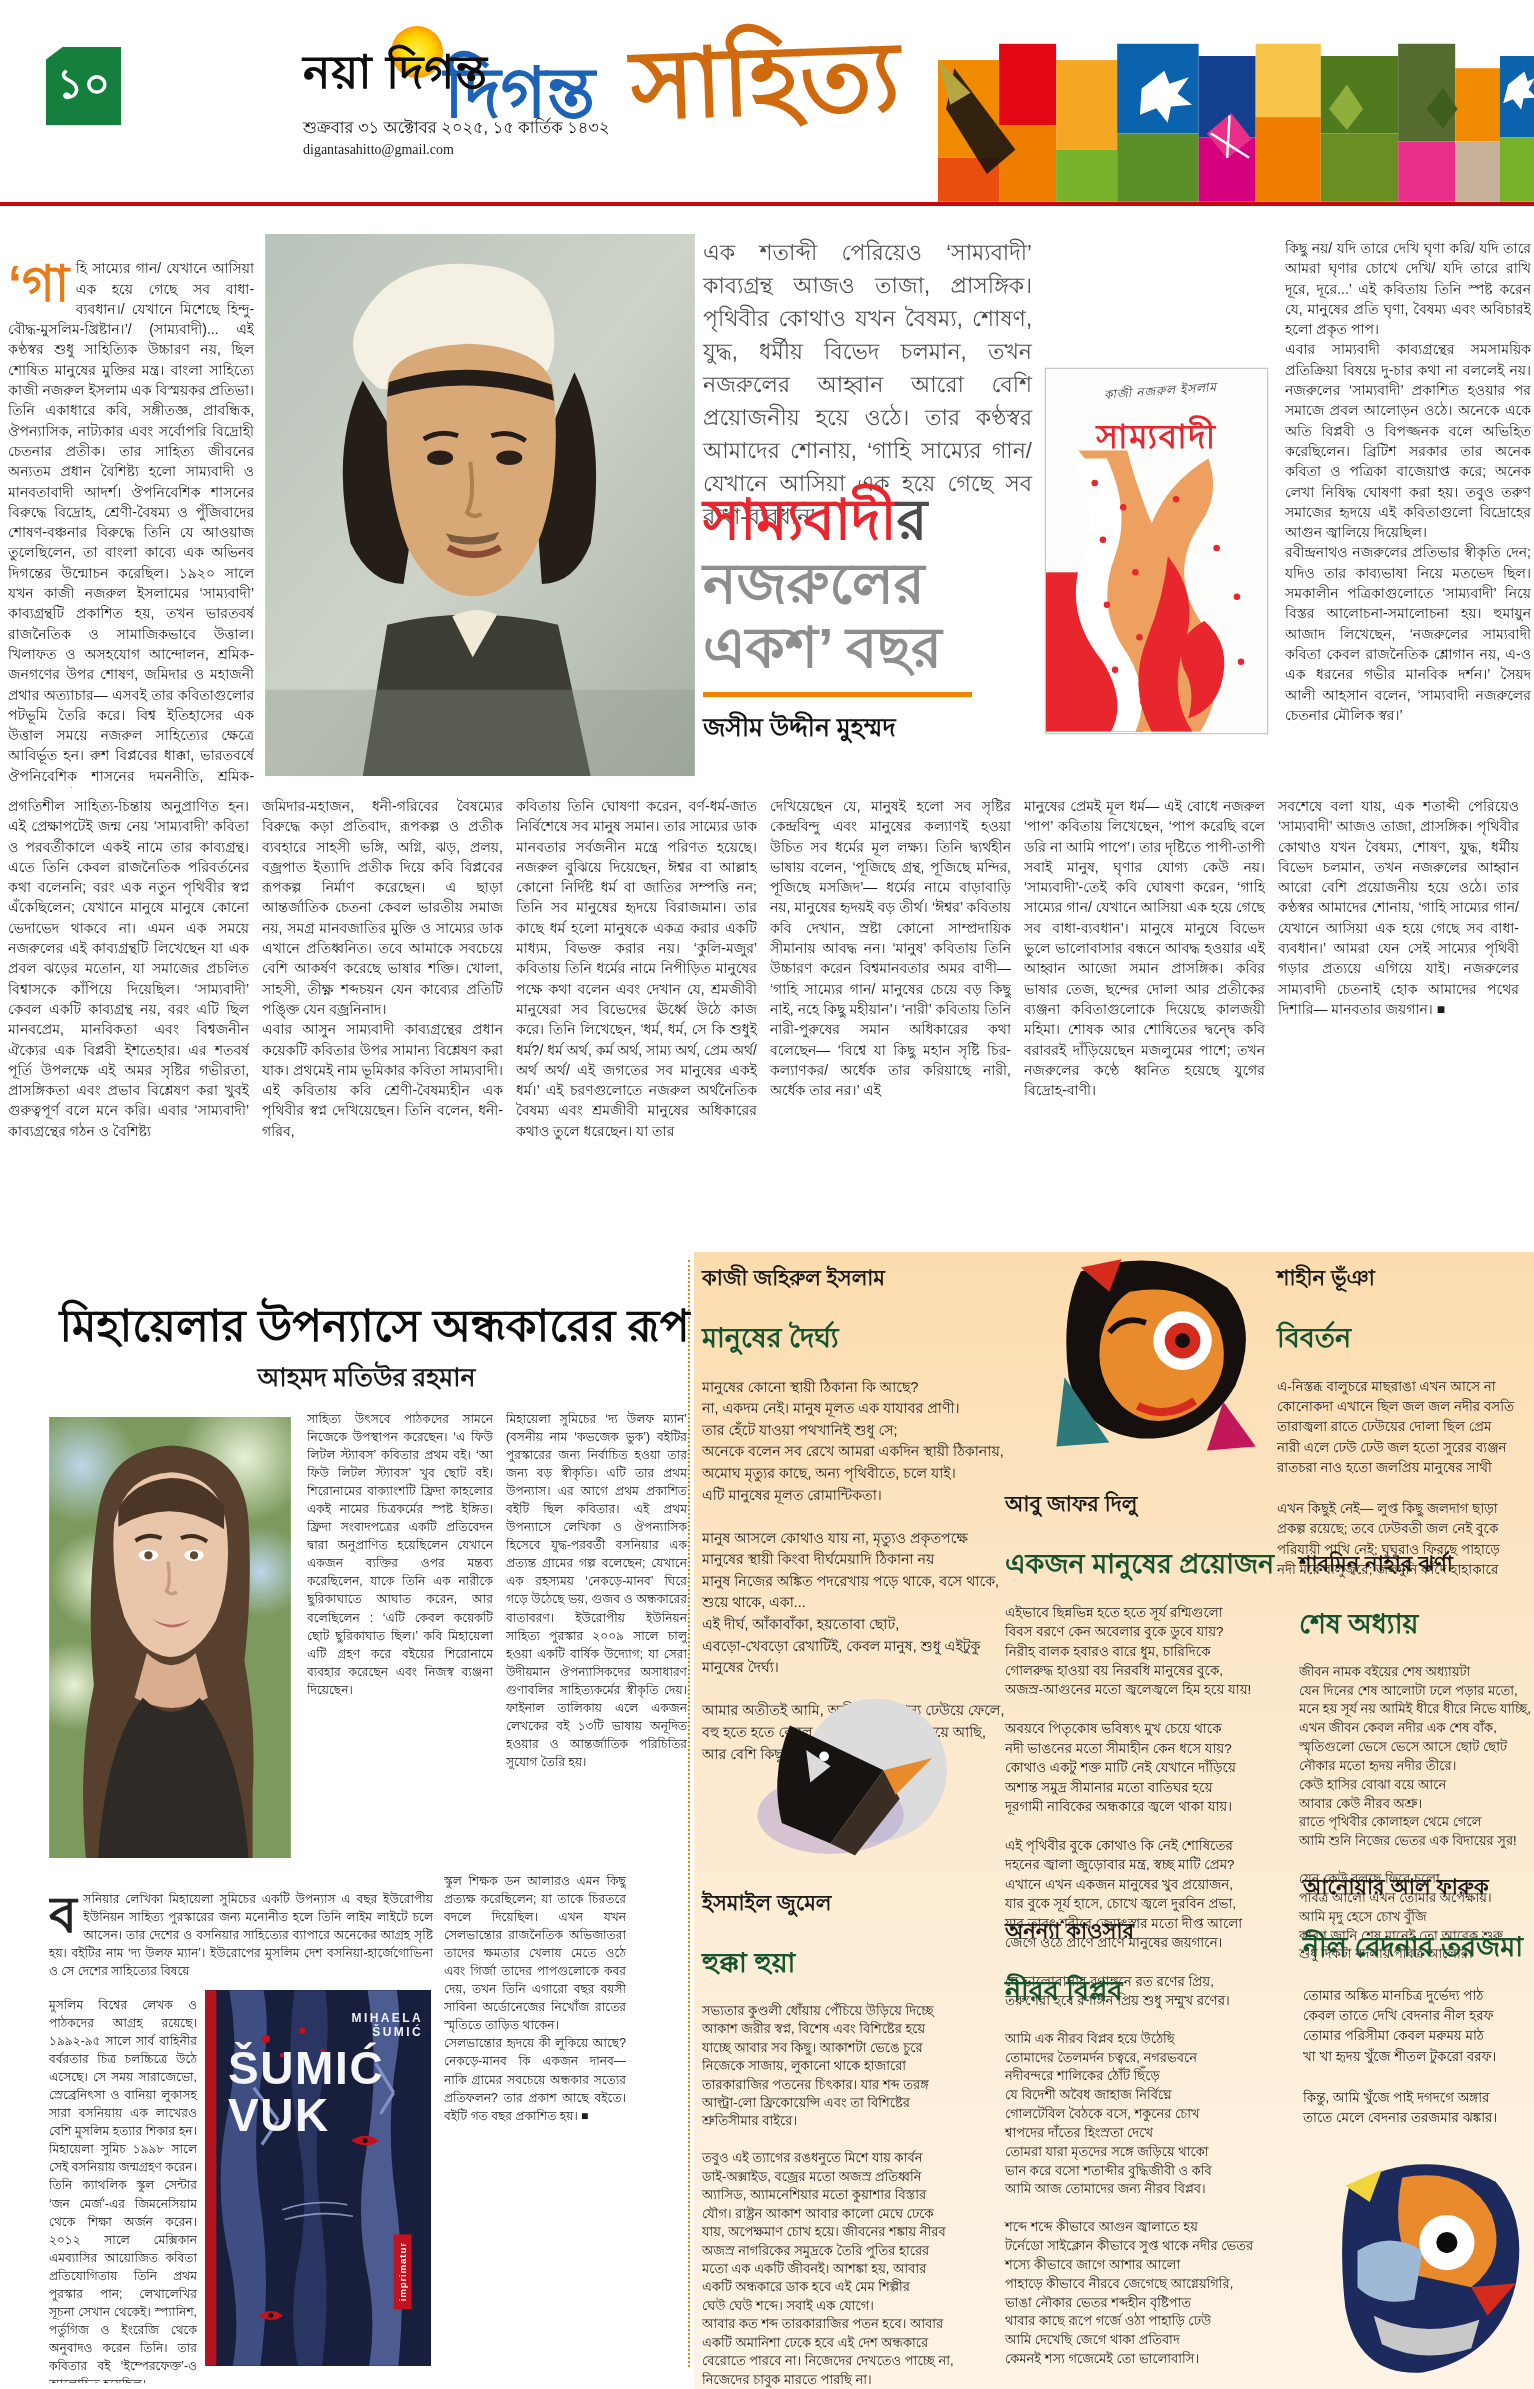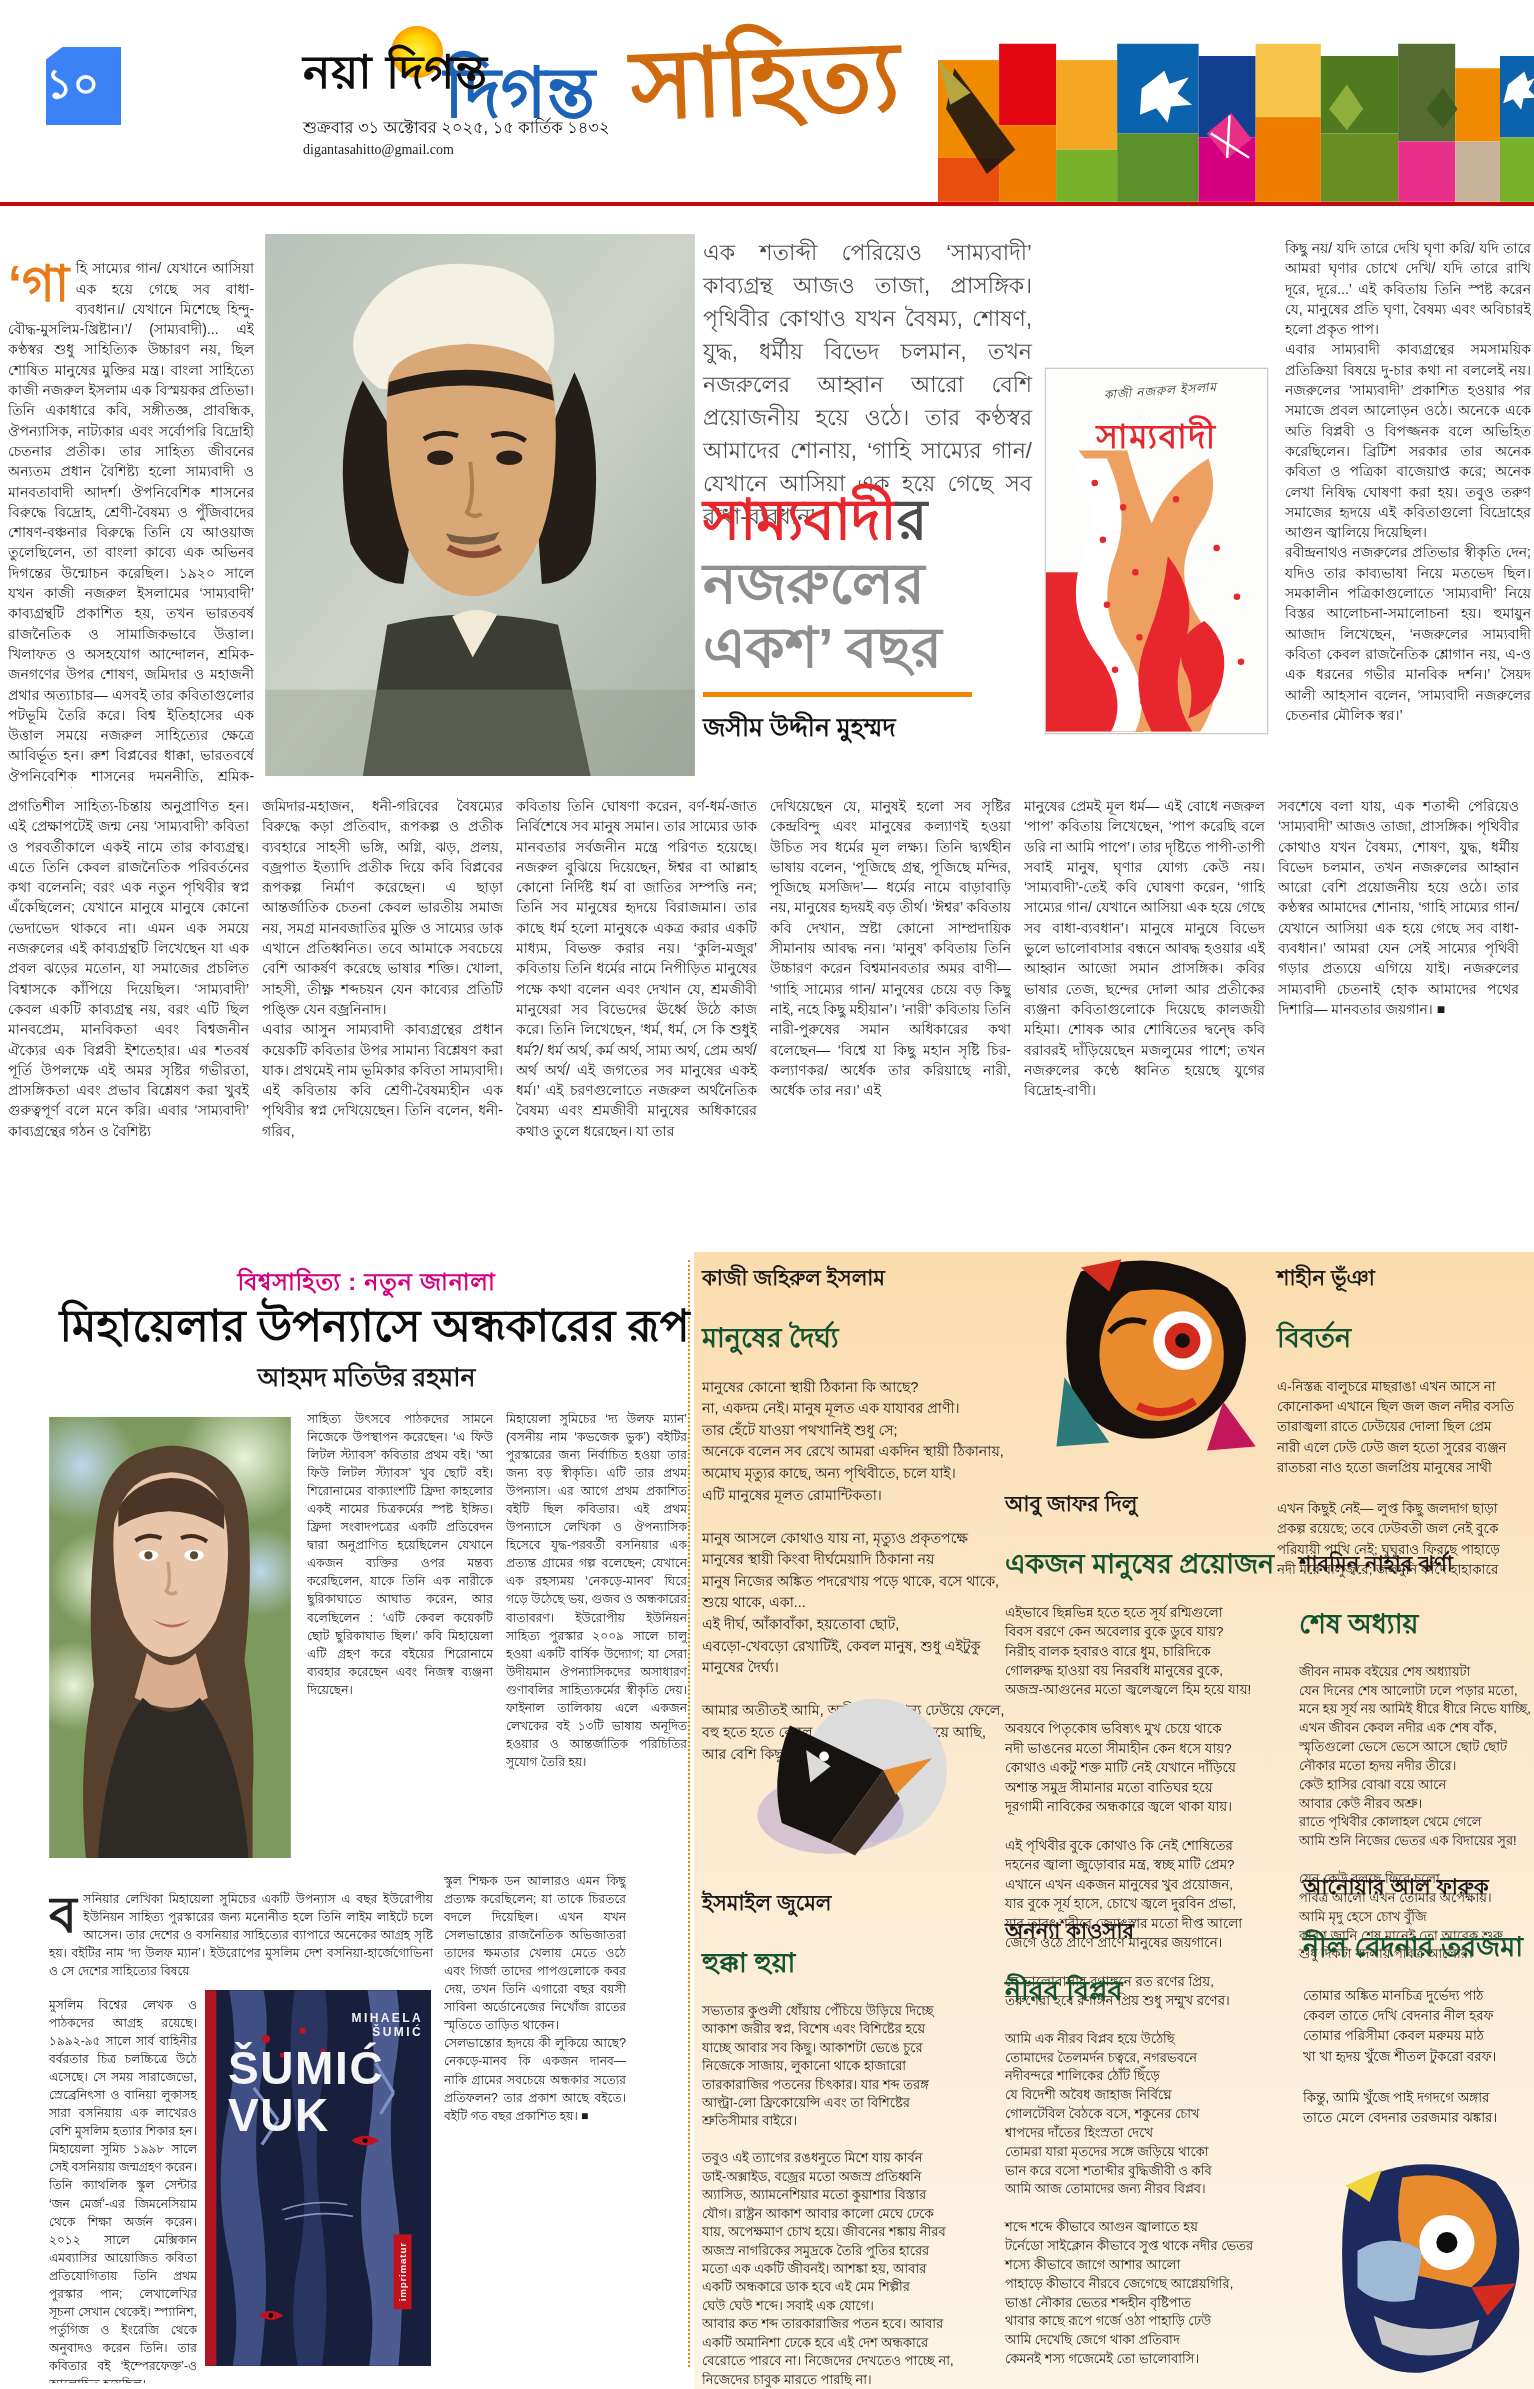--- a/index.html
+++ b/index.html
@@ -4,21 +4,21 @@
 <style>
   html,body{margin:0;padding:0;background:#fff;}
   .page{position:relative;width:1535px;height:2389px;background:#fff;overflow:hidden;
         font-family:"Liberation Sans",sans-serif;color:#1c1c1c;}
   .abs{position:absolute;}
   .body-text{font-size:14px;line-height:1.45;text-align:justify;color:#1d1d1d;white-space:pre-line;overflow:hidden;}
   .small-text{font-size:12.2px;line-height:1.48;text-align:justify;color:#1d1d1d;white-space:pre-line;overflow:hidden;}
   .dropcap{float:left;font-size:50px;line-height:.9;font-weight:bold;color:#e87b17;padding:3.3px 6.5px 0 0;}
   .dropcap.dark{color:#222;}
   .rule-red{background:#c7080c;height:4.1px;left:0;width:1535px;}
-  .pagenum{background:#3b82f6;color:#fff;font-size:41px;font-weight:bold;display:flex;align-items:center;justify-content:flex-start;
+  .pagenum{background:#15803d;color:#fff;font-size:41px;font-weight:bold;display:flex;align-items:center;justify-content:center;
            clip-path:polygon(22% 0,100% 0,100% 100%,0 100%,0 16%);}
   .paper-name{font-size:46px;font-weight:900;color:#0d0d0d;letter-spacing:0.8px;position:relative;z-index:2;}
   .sun{position:absolute;width:52px;height:52px;border-radius:50%;z-index:1;
        background:radial-gradient(circle,#fff34d 0%,#ffd400 45%,#ff9d00 70%,rgba(255,157,0,0) 75%);}
   .dateline{font-size:16.3px;color:#111;margin-top:1.6px;}
   .email{font-size:14px;font-family:"Liberation Serif",serif;color:#222;}
   .sec1{font-size:70px;font-weight:bold;color:#1c63b7;}
   .sec2{font-size:96px;font-weight:bold;color:#cf6a0e;transform:rotate(-2deg);display:inline-block;}
   .standfirst{font-size:22px;line-height:1.5;color:#4c4c4c;text-align:justify;}
   .mainhead{font-size:56px;font-weight:bold;line-height:1.14;color:#8e8e8e;}
@@ -366,21 +366,20 @@
       <path d="M95,30 Q175,15 205,75 Q225,130 180,165 L110,150 Q80,100 95,30Z" fill="#e98b2d"></path>
       <path d="M40,120 Q80,95 120,120 L110,180 Q65,190 40,165 Z" fill="#9db9d6"></path>
       <circle cx="150" cy="110" r="34" fill="#fff"></circle>
       <circle cx="150" cy="110" r="13" fill="#0c0c0c"></circle>
       <path d="M60,200 Q120,230 190,205 L180,240 Q120,260 70,235 Z" fill="#c8c8c8"></path>
       <path d="M180,165 L235,160 L200,200 Z" fill="#d42b1e"></path>
       <path d="M25,40 L70,20 L55,60 Z" fill="#f2d43b"></path>
     </svg>
   </div>
 
-  <div class="abs kicker" style="left:49px;top:1264px;width:635px;">বিশ্বসাহিত্য : নতুন জানালা</div>
   <div class="abs wl-head" style="left:49px;top:1293px;width:635px;">মিহায়েলার উপন্যাসে অন্ধকারের রূপ</div>
   <div class="abs wl-byline" style="left:49px;top:1358px;width:635px;font-family:Liberation Serif, serif;">আহমদ মতিউর রহমান</div>
 
   <div class="abs" style="left:49px;top:1417px;width:242px;height:441px;">
     <svg width="242" height="441" viewBox="0 0 297 542">
       <defs>
         <radialGradient id="bok1" cx=".5" cy=".5" r=".5">
             <stop offset="0" stop-color="#e8f2d8"></stop>
             <stop offset="1" stop-color="#e8f2d800"></stop>
           </radialGradient>

